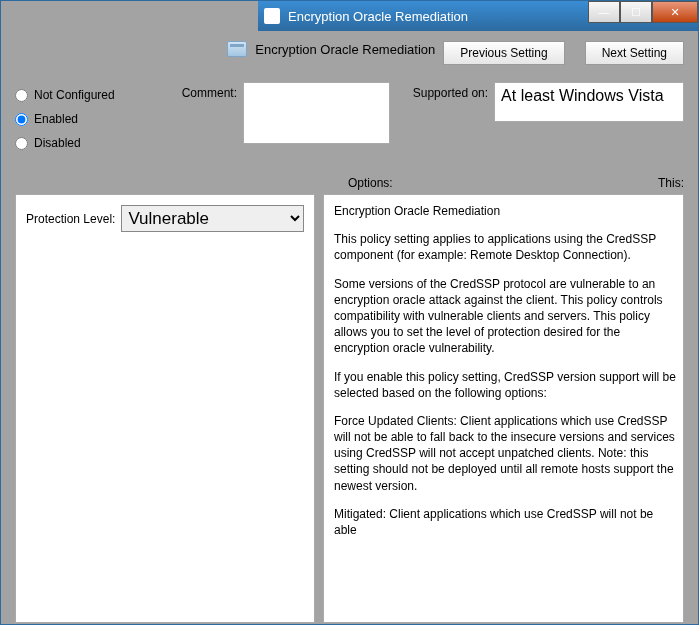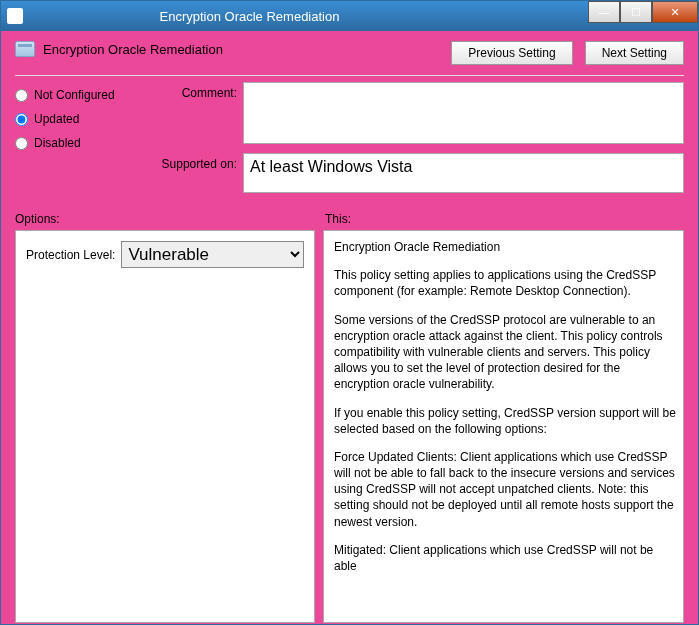--- a/index.html
+++ b/index.html
@@ -1,42 +1,42 @@
 <!DOCTYPE html>
 <html><head>
   <meta charset="utf-8">
   <style>
     * { box-sizing: border-box; margin: 0; padding: 0; }
     body { font-family: "Segoe UI", Tahoma, sans-serif; font-size: 12px; background: #fff; color: #000; }
     
-    .window { width: 699px; height: 625px; border: 1px solid #2c6aa0; display: flex; flex-direction: column; background: #ec4899; }
+    .window { width: 699px; height: 625px; border: 1px solid #2c6aa0; display: flex; flex-direction: column; background: #a3a3a3; align-items: flex-end; }
     
     .titlebar { height: 30px; background: linear-gradient(to bottom, #3a8dd4, #2c6aa0); display: flex; align-items: center; padding-left: 6px; color: #fff; }
     .titlebar-icon { width: 16px; height: 16px; background: #fff; border-radius: 2px; margin-right: 8px; display:flex; align-items:center; justify-content:center; font-size:10px; color:#2c6aa0;}
     .titlebar-title { flex: 1; text-align: center; padding-right: 120px; font-size: 13px; }
     .win-controls { display: flex; height: 100%; }
     .win-btn { width: 32px; height: 22px; margin-top:0; border: 1px solid #555; background: linear-gradient(#f7f7f7,#d8d8d8); display: flex; align-items: center; justify-content: center; font-size: 11px; cursor: default; }
     .win-btn.close { background: linear-gradient(#e9967a,#c1440e); color:#fff; width:46px;}
     
     .header-area { padding: 10px 14px 10px 14px; display: flex; align-items: flex-start; }
     .header-left { display: flex; align-items: center; gap: 8px; }
     .policy-icon { width: 20px; height: 16px; background: linear-gradient(#d0e4f5,#a4c6e2); border:1px solid #7fa6c9; border-radius:2px; position:relative;}
     .policy-icon::after{content:"";position:absolute;top:2px;left:2px;right:2px;height:3px;background:#7fa6c9;}
     .header-title { font-size: 13px; }
-    .header-buttons { margin-left: auto; display: flex; gap: 12px; padding-left: 8px; }
+    .header-buttons { margin-left: auto; display: flex; gap: 20px; padding-left: 8px; }
     .btn { padding: 4px 16px; border: 1px solid #999; background: linear-gradient(#fefefe,#e6e6e6); cursor: default; font-size: 12px; min-width:90px; text-align:center;}
     
     .divider { border: none; border-top: 1px solid #ddd; margin: 0 14px; }
     
     .config-row { display: flex; padding: 6px 14px 0 14px; }
     .radio-col { width: 130px; padding-top: 6px; }
     .radio-item { display: flex; align-items: center; gap: 6px; margin-bottom: 10px; }
     .radio-item input { margin:0; }
     
-    .comment-col { flex: 1; display: flex; flex-direction: column; gap: 6px; }
+    .comment-col { flex: 1; display: flex; flex-direction: row; gap: 6px; }
     .field-row { display: flex; align-items: flex-start; }
     .field-label { width: 98px; text-align: right; padding-right: 6px; padding-top: 4px; }
     .textarea-wrap { flex: 1; position: relative; }
     .textarea-comment { width: 100%; height: 62px; resize: none; border: 1px solid #aaa; padding: 2px 16px 2px 4px; font-family: inherit; font-size: 12px; overflow-y: scroll;}
     .supported-input { width: 100%; height: 40px; resize: none; border: 1px solid #aaa; padding: 4px 16px 2px 6px; font-family: inherit; font-size: 16px; background:#fff; overflow-y:scroll;}
     
     .labels-row { display: flex; padding: 6px 14px 4px 14px; margin-top:10px;}
     .labels-row .opt-label { width: 310px; }
     
     .panels-row { display: flex; padding: 0 14px 1px 14px; gap: 8px; flex:1; min-height:0;}
@@ -85,21 +85,21 @@
   <hr class="divider">
 
   <div class="config-row">
     <div class="radio-col">
       <label class="radio-item">
         <input type="radio" name="state" style="">
         <span>Not Configured</span>
       </label>
       <label class="radio-item">
         <input type="radio" name="state" checked="" style="">
-        <span>Updated</span>
+        <span>Enabled</span>
       </label>
       <label class="radio-item">
         <input type="radio" name="state" style="">
         <span>Disabled</span>
       </label>
     </div>
 
     <div class="comment-col">
       <div class="field-row">
         <div class="field-label">Comment:</div>

